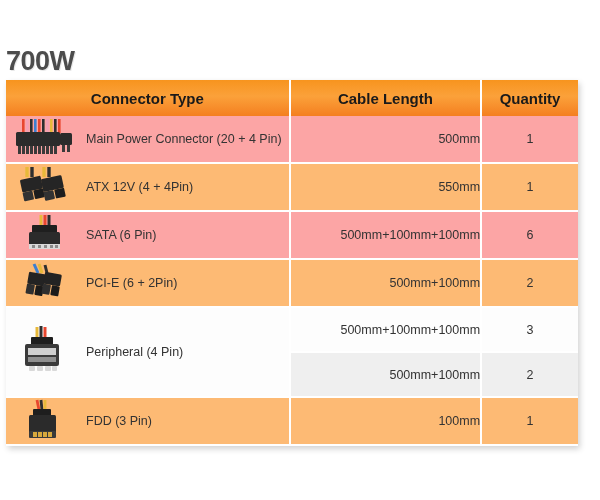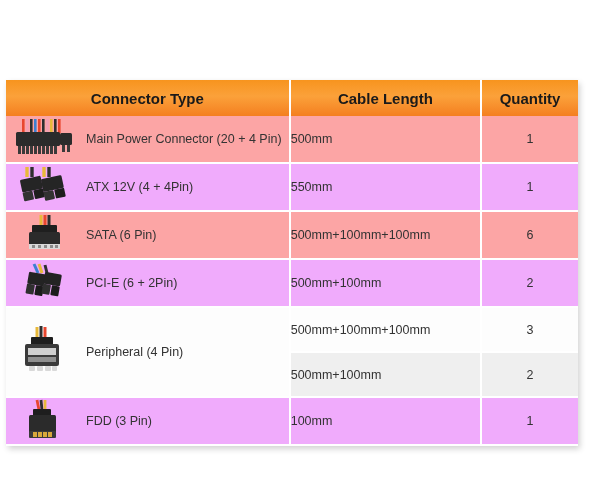--- a/index.html
+++ b/index.html
@@ -69,21 +69,21 @@
     padding: 0;
     vertical-align: middle;
     border-right: 2px solid #ffffff;
     border-bottom: 2px solid #ffffff;
     font-size: 12.5px;
     color: #333333;
   }
   #spec-table td.qty-cell { border-right: none; }
 
   tr.row-white td { background: #fca5a5; }
-  tr.row-gray  td { background: #f0abfc; }
+  tr.row-gray  td { background: #fdba74; }
 
   td.sub-white { background: #fdfdfd !important; }
   td.sub-light { background: #efefef !important; }
 
   .cell-connector {
     display: flex;
     align-items: center;
     height: 100%;
     box-sizing: border-box;
   }
@@ -94,34 +94,35 @@
     display: flex;
     align-items: center;
     justify-content: center;
   }
   .conn-label {
     font-size: 12.5px;
     color: #333333;
     padding-left: 4px;
   }
 
-  .len-cell   { padding-left: 14px; font-size: 12.5px; color: #333333; }
+  .len-cell   { padding-left: 14px; font-size: 12.5px; color: #333333; text-align: right; }
   .qty-cell   { text-align: center; font-size: 12.5px; color: #333333; }
 
   .row-h-46 { height: 46px; }
   .row-h-48 { height: 48px; }
   .row-h-45 { height: 45px; }
 
   svg { display: block; }
 </style>
 </head>
 <body>
 
 <div id="page">
 
+  <div id="spec-title">700W</div>
 
   <table id="spec-table">
     <colgroup>
       <col class="col-connector">
       <col class="col-length">
       <col class="col-qty">
     </colgroup>
     <thead>
       <tr>
         <th class="col-connector">Connector Type</th>

